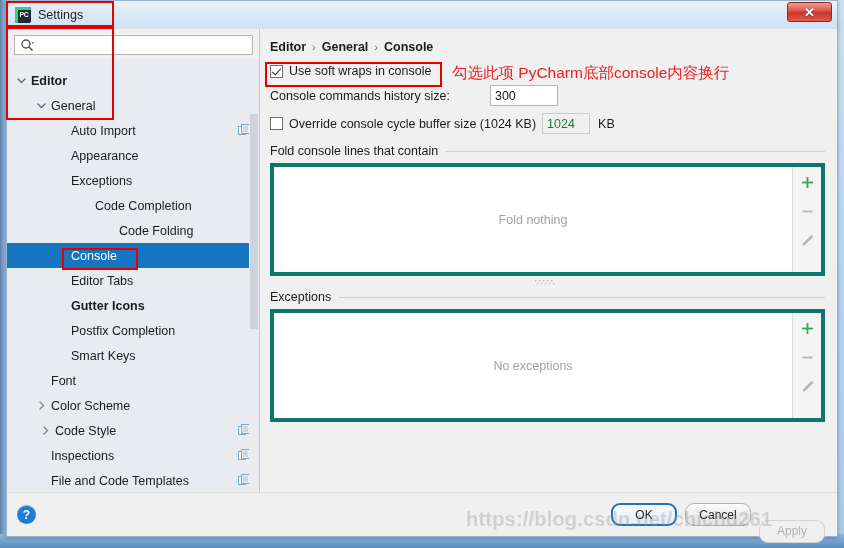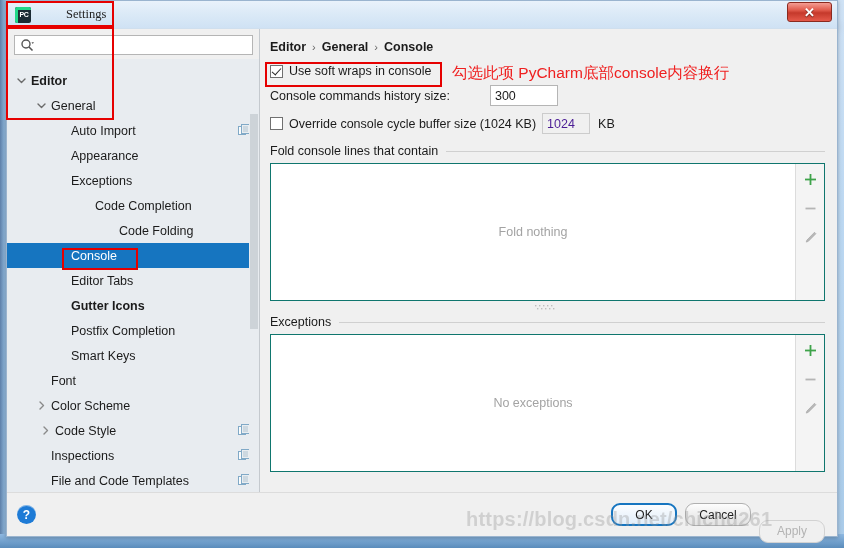--- a/index.html
+++ b/index.html
@@ -83,22 +83,21 @@
   }
   .app-icon span {
     position: relative; z-index: 2;
     color: #ffffff; font-size: 7px; font-weight: bold;
     font-family: "Liberation Sans", sans-serif;
     letter-spacing: -0.3px;
     margin-left: 2px;
   }
   .title-text {
     font-size: 12.5px; color: #222;
-    font-family: Liberation Serif, serif;
-    margin-left: 28px;
+    font-family: Liberation Sans, sans-serif;
   }
   .close-btn {
     position: absolute; right: 5px; top: 1px;
     width: 45px; height: 20px;
     background: linear-gradient(180deg,#f49d93 0%, #e05a4b 40%, #c5392b 55%, #e5594a 100%);
     border: 1px solid #8b2a1f;
     border-radius: 3px;
     display: flex; align-items: center; justify-content: center;
     color: #fff; font-size: 13px; font-weight: bold;
     text-shadow: 0 1px 1px rgba(0,0,0,0.5);
@@ -248,43 +247,43 @@
     border: 1px solid #b5b5b5;
     background: #fff;
     font-size: 12.5px;
     color: #1b1b1b;
     padding: 0 4px;
     font-family: "Liberation Sans", sans-serif;
     outline: none;
   }
   .num-field.disabled {
     background: #f0f0f0;
-    color: #4c1d95;
+    color: #15803d;
     border-color: #cccccc;
   }
 
   
   .section-head {
     display: flex; align-items: center;
     margin-top: 10px; margin-bottom: 5px;
   }
   .section-head .t {
     font-size: 12.5px; color: #1b1b1b; white-space: nowrap;
     padding-right: 8px;
   }
   .section-head .rule {
     flex: 1 1 auto; height: 1px; background: #d0d0d0;
   }
 
   
   .listbox-wrap {
     display: flex;
-    border: 1px solid #0f766e;
+    border: 4px solid #0f766e;
     background: #8b5cf6;
-    height: 138px;
+    height: 113px;
   }
   .listbox {
     flex: 1 1 auto;
     background: #fff;
     display: flex; align-items: center; justify-content: center;
     position: relative;
   }
   .listbox .empty-text {
     color: #a3a3a3; font-size: 12.5px;
     font-family: "Liberation Sans", sans-serif;

